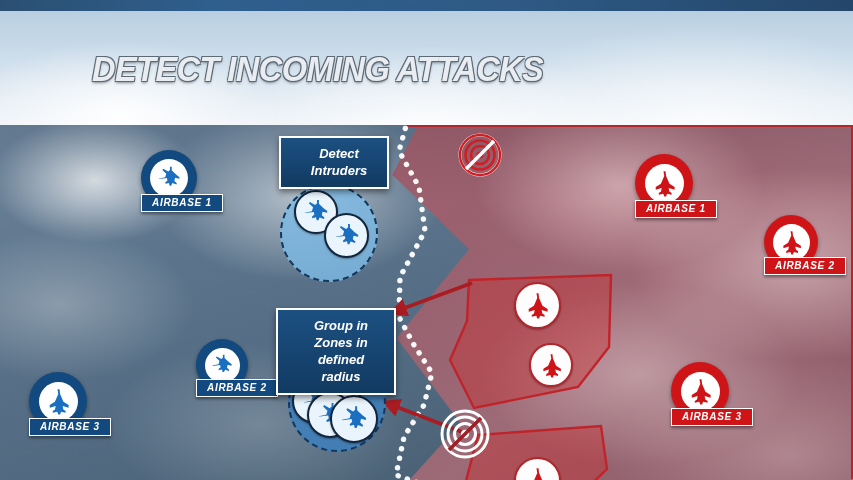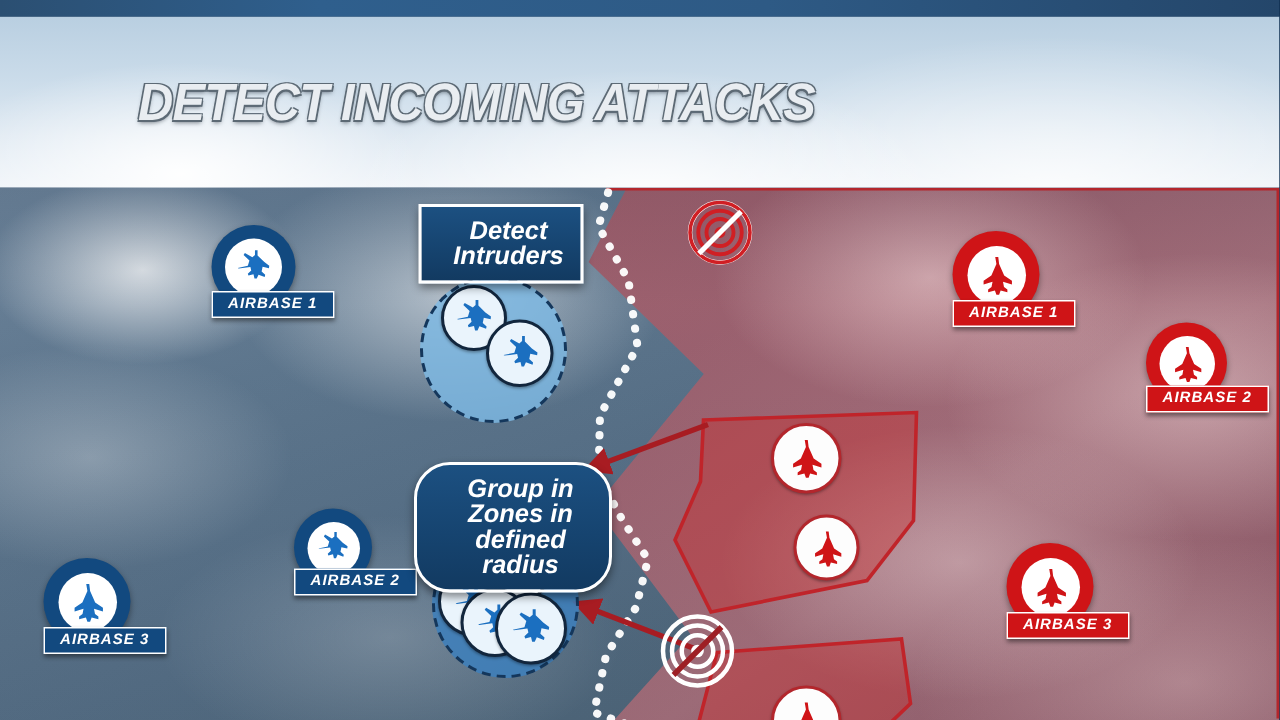--- a/index.html
+++ b/index.html
@@ -113,21 +113,21 @@
   }
   .mk-label.blue { background:#12497f; }
   .mk-label.red  { background:#cf1417; }
 
   
   .callout {
     position: absolute; z-index: 34;
     background: linear-gradient(180deg,#1c5081 0%, #164470 55%, #123a61 100%);
     border: 2px solid #ffffff;
     color: #ffffff;
-    font-size: 17px; font-weight: bold;
+    font-size: 13px; font-weight: bold;
     line-height: 17px;
     text-align: center;
     padding: 7px 10px 8px 20px;
     box-shadow: 0 3px 6px rgba(0,0,0,.45);
     white-space: pre-line;
   }
 
   
   .zone-circle {
     position: absolute; border-radius: 50%;
@@ -333,16 +333,16 @@
         </div>
       </div>
       <div class="mk-label red">AIRBASE 3</div>
     </div>
 
   </div>
 
   <div class="callout" style="left:279px; top:136px; width:110px;">Detect
 Intruders</div>
 
-  <div class="callout" style="left:276px; top:308px; width:132px;border-radius:24px;">Group in Zones in
+  <div class="callout" style="left:276px; top:308px; width:120px;">Group in Zones in
 defined radius</div>
 
 </div>
 
 </body></html>

